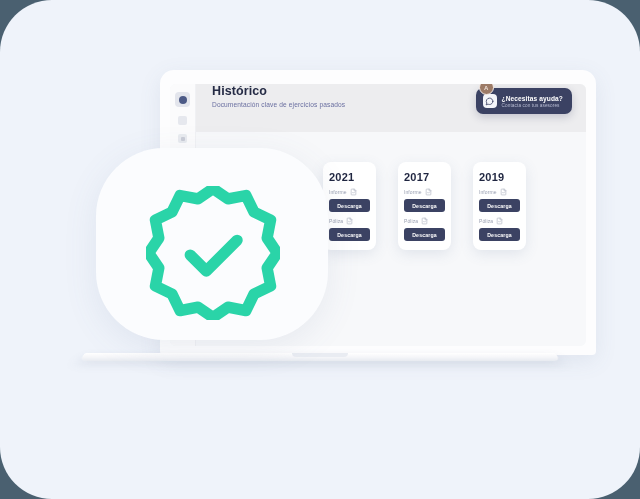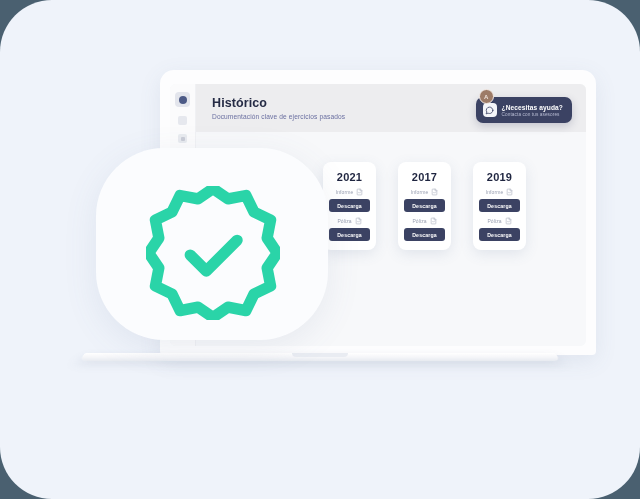--- a/index.html
+++ b/index.html
@@ -93,21 +93,21 @@
   }
   .side-ico.round { border-radius: 50%; background: transparent; border: 1.3px solid #e6e8ee; }
   .side-ico.filled { background: #e6e8ee; }
   .side-ico.warm { background: #e8dcd6; border-radius: 3px; width: 11px; height: 11px; }
   .side-ico .inner { width: 4px; height: 4px; background: #c9ccd6; border-radius: 1px; }
 
   .topbar {
     position: absolute; left: 26px; top: 0; right: 0;
     height: 48px;
     background: #ededef;
-    display: flex; align-items: center;
+    display: flex; align-items: flex-start;
     padding: 0 14px 0 16px;
     justify-content: space-between;
   }
   .title-block { display: flex; flex-direction: column; gap: 3px; }
   .page-title {
     font-size: 12.5px; font-weight: bold; color: #252b45;
     letter-spacing: .1px;
   }
   .page-sub {
     font-size: 6.6px; color: #6a6fa0; letter-spacing: .12px;
@@ -145,21 +145,21 @@
     position: absolute; left: 26px; top: 48px; right: 0; bottom: 0;
     padding: 30px 0 0 52px;
   }
   .cards { display: flex; gap: 22px; align-items: flex-start; }
 
   .ycard {
     width: 53px;
     background: #ffffff;
     border-radius: 8px;
     padding: 9px 6px 9px;
-    display: flex; flex-direction: column; align-items: center;
+    display: flex; flex-direction: column; 
     box-shadow: 0 4px 14px rgba(80,100,140,.13);
   }
   .ycard.muted {
     background: #f4f5f8;
     box-shadow: 0 3px 11px rgba(80,100,140,.07);
   }
   .ycard .year {
     font-size: 11px; font-weight: bold; color: #1f2540;
     margin-bottom: 5px; letter-spacing: .2px;
   }

